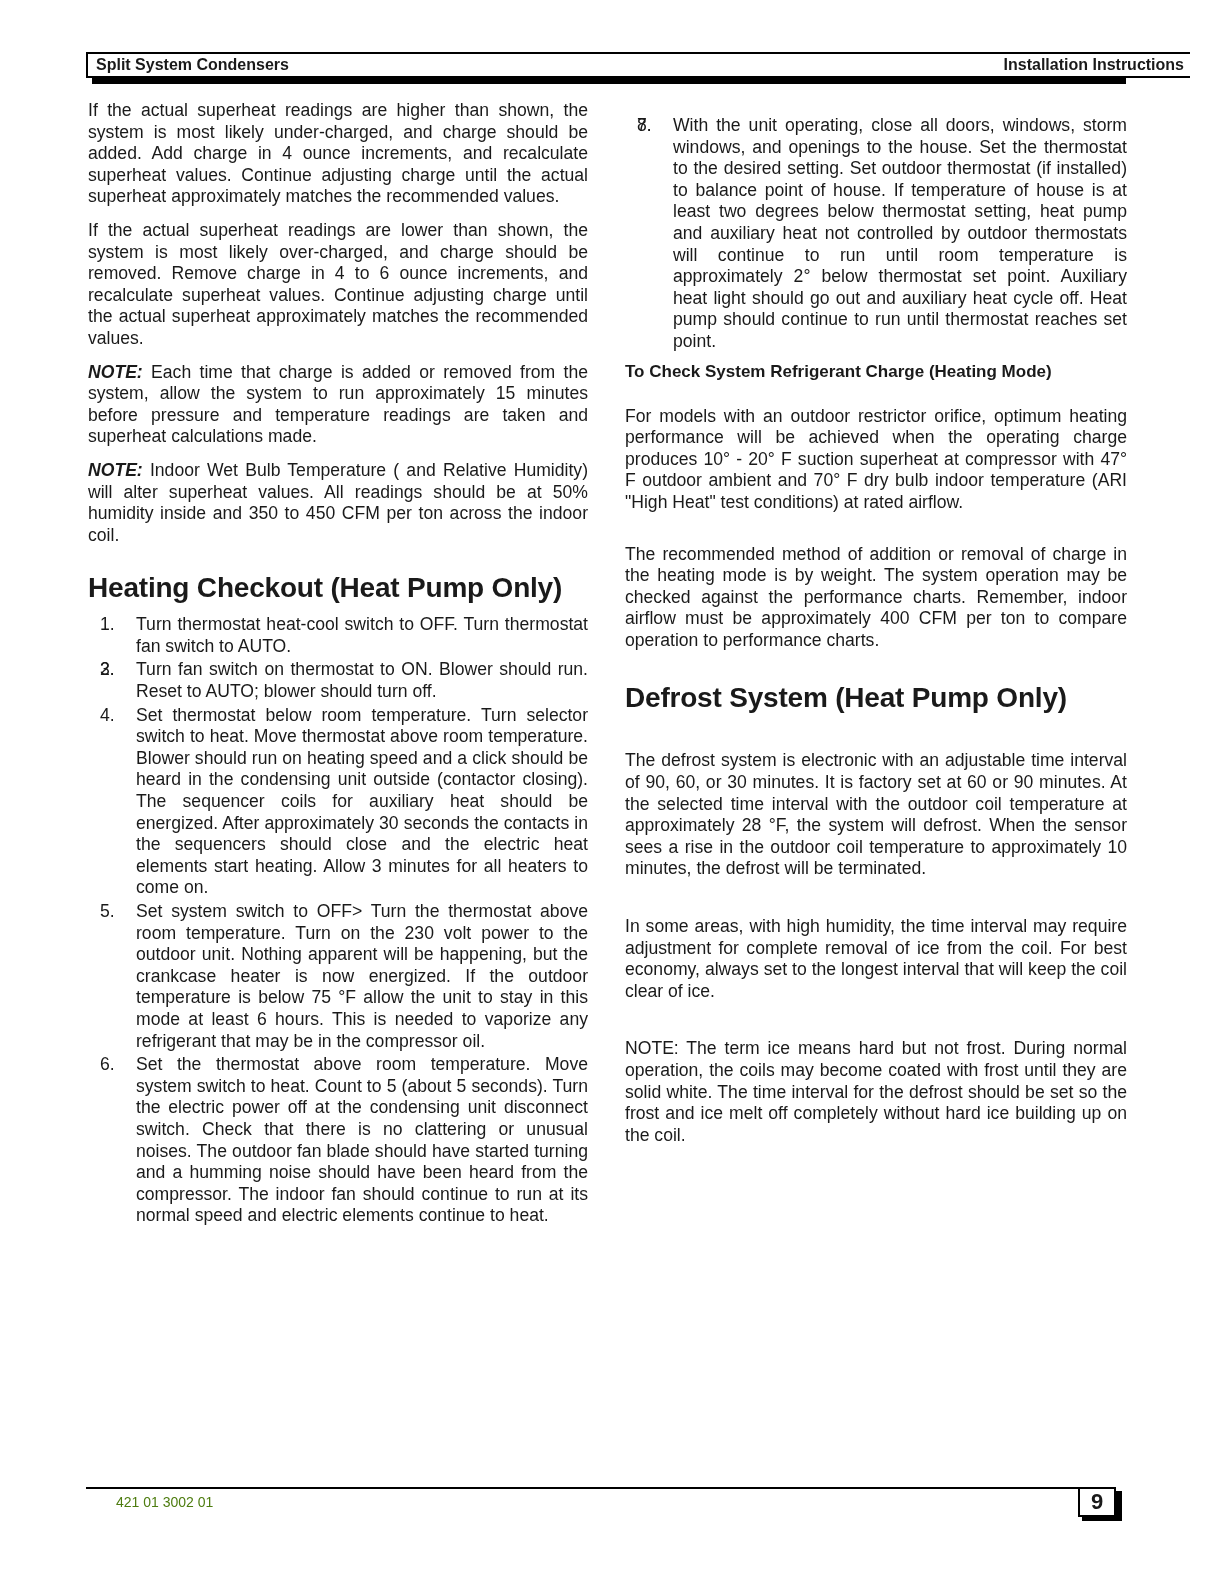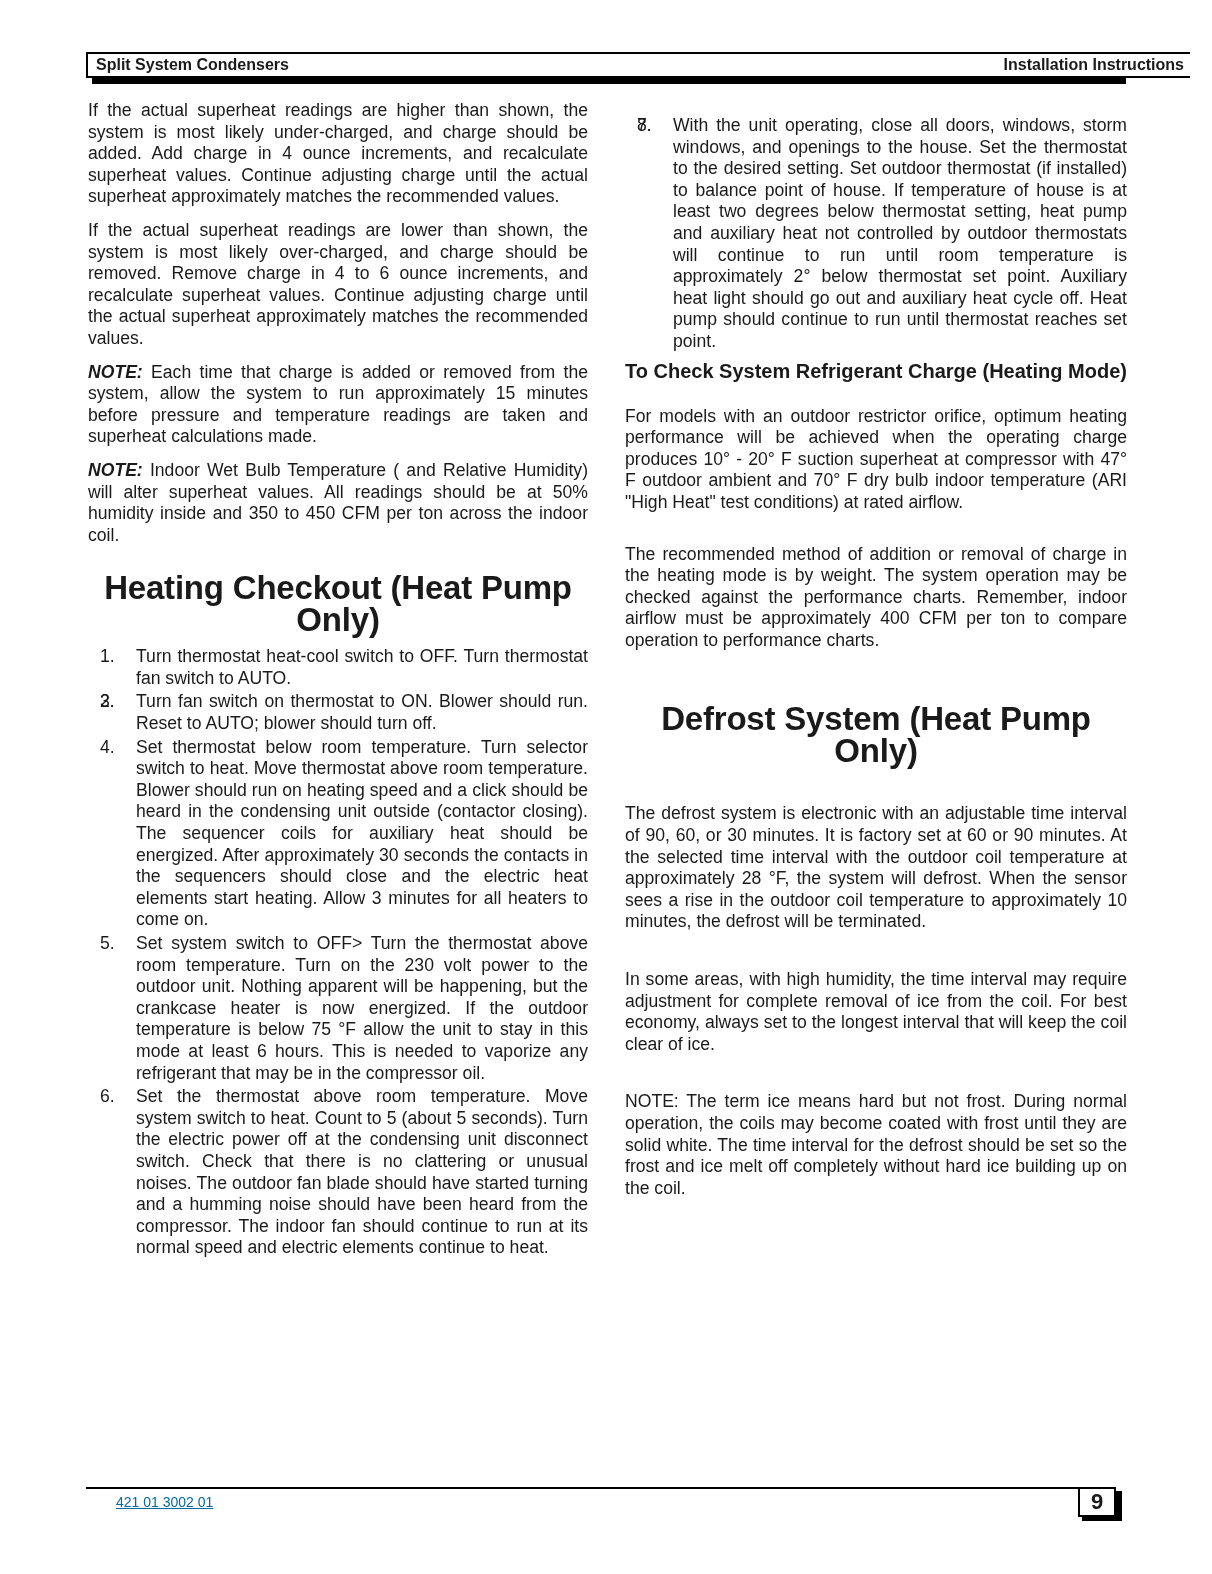--- a/index.html
+++ b/index.html
@@ -10,30 +10,30 @@
   .header-shadow-right { position: absolute; left: 1118px; top: 56px; width: 8px; height: 28px; background: #000; }
   .header-left { position: absolute; left: 8px; top: 2px; font-weight: bold; font-size: 16px; }
   .header-right { position: absolute; right: 6px; top: 2px; font-weight: bold; font-size: 16px; }
 
   .col { position: absolute; top: 100px; font-size: 17.6px; line-height: 21.6px; text-align: justify; }
   .col-left { left: 88px; width: 500px; }
   .col-right { left: 625px; width: 502px; }
 
   p { margin: 0 0 12px 0; }
   .note-label { font-weight: bold; font-style: italic; }
-  h2 { font-size: 33px; font-weight: bold; margin: 26px 0 10px 0; line-height: 32px; text-align: center; letter-spacing: -0.2px; }
-  h3 { font-size: 20px; font-weight: bold; margin: 0 0 22px 0; line-height: 25px; text-align: left; }
+  h2 { font-size: 28px; font-weight: bold; margin: 26px 0 10px 0; line-height: 32px; text-align: left; letter-spacing: -0.2px; }
+  h3 { font-size: 17px; font-weight: bold; margin: 0 0 22px 0; line-height: 25px; text-align: left; }
 
   ol { list-style: none; margin: 0; padding: 0; }
   ol li { position: relative; padding-left: 48px; margin-bottom: 2px; }
   .right-list li { margin-bottom: 15px; }
   .num { position: absolute; left: 12px; top: 0; }
 
   .footer-rule { position: absolute; left: 86px; top: 1487px; width: 992px; height: 2px; background: #000; }
-  .footer-code { position: absolute; left: 116px; top: 1494px; font-size: 14px; color: #0369a1; text-decoration: underline; }
+  .footer-code { position: absolute; left: 116px; top: 1494px; font-size: 14px; color: #4d7c0f; }
   .page-box { position: absolute; left: 1078px; top: 1487px; width: 38px; height: 30px; border: 2px solid #000; box-sizing: border-box; background: #fff; text-align: center; font-weight: bold; font-size: 22px; line-height: 26px; }
   .page-shadow-bottom { position: absolute; left: 1082px; top: 1517px; width: 40px; height: 4px; background: #000; }
   .page-shadow-right { position: absolute; left: 1116px; top: 1491px; width: 6px; height: 30px; background: #000; }
 </style>
 </head>
 <body>
 
 <div class="header-shadow-bottom"></div>
 <div class="header-shadow-right"></div>
 <div class="header">
@@ -60,21 +60,21 @@
 </div>
 
 <div class="col col-right">
   <ol class="right-list">
     <li><span class="num">7.</span></li>
     <li style="margin-bottom:6px"><span class="num">8.</span><span>With the unit operating, close all doors, windows, storm windows, and openings to the house. Set the thermostat to the desired setting. Set outdoor thermostat (if installed) to balance point of house. If temperature of house is at least two degrees below thermostat setting, heat pump and auxiliary heat not controlled by outdoor thermostats will continue to run until room temperature is approximately 2° below thermostat set point. Auxiliary heat light should go out and auxiliary heat cycle off. Heat pump should continue to run until thermostat reaches set point.</span></li>
   </ol>
 
   <h3>To Check System Refrigerant Charge (Heating Mode)</h3>
   <p style="margin-bottom:30px">For models with an outdoor restrictor orifice, optimum heating performance will be achieved when the operating charge produces 10° - 20° F suction superheat at compressor with 47° F outdoor ambient and 70° F dry bulb indoor temperature (ARI "High Heat" test conditions) at rated airflow.</p>
-  <p style="margin-bottom:52px">The recommended method of addition or removal of charge in the heating mode is by weight. The system operation may be checked against the performance charts. Remember, indoor airflow must be approximately 400 CFM per ton to compare operation to performance charts.</p>
+  <p style="margin-bottom:31px">The recommended method of addition or removal of charge in the heating mode is by weight. The system operation may be checked against the performance charts. Remember, indoor airflow must be approximately 400 CFM per ton to compare operation to performance charts.</p>
 
   <h2 style="margin:6px 0 36px 0">Defrost System (Heat Pump Only)</h2>
   <p style="margin-bottom:36px">The defrost system is electronic with an adjustable time interval of 90, 60, or 30 minutes. It is factory set at 60 or 90 minutes. At the selected time interval with the outdoor coil temperature at approximately 28 °F, the system will defrost. When the sensor sees a rise in the outdoor coil temperature to approximately 10 minutes, the defrost will be terminated.</p>
   <p style="margin-bottom:36px">In some areas, with high humidity, the time interval may require adjustment for complete removal of ice from the coil. For best economy, always set to the longest interval that will keep the coil clear of ice.</p>
   <p>NOTE: The term ice means hard but not frost. During normal operation, the coils may become coated with frost until they are solid white. The time interval for the defrost should be set so the frost and ice melt off completely without hard ice building up on the coil.</p>
 </div>
 
 <div class="footer-rule"></div>
 <div class="footer-code">421 01 3002 01</div>
 <div class="page-shadow-bottom"></div>

